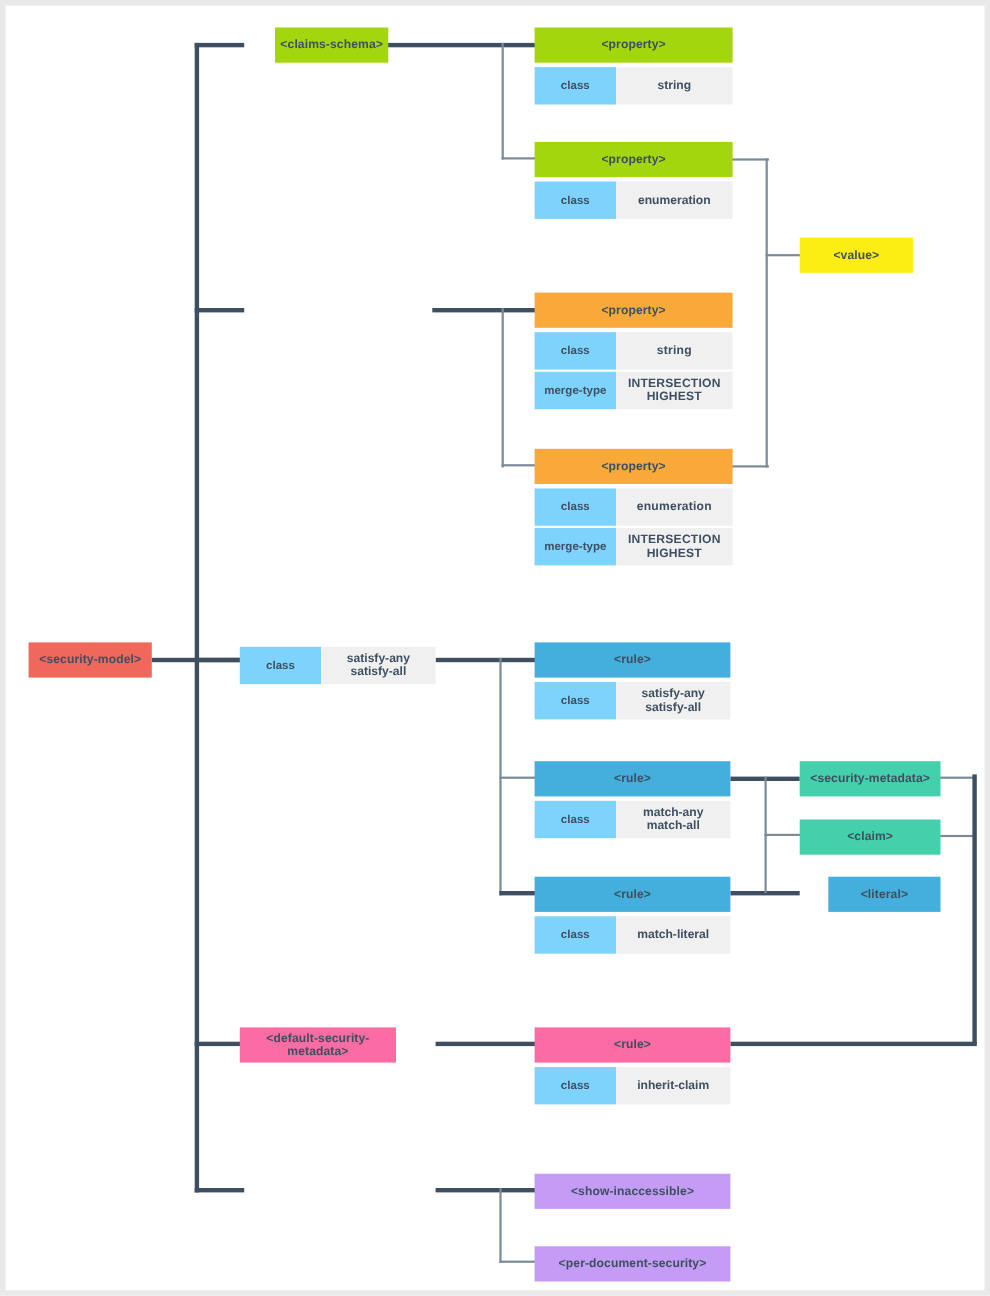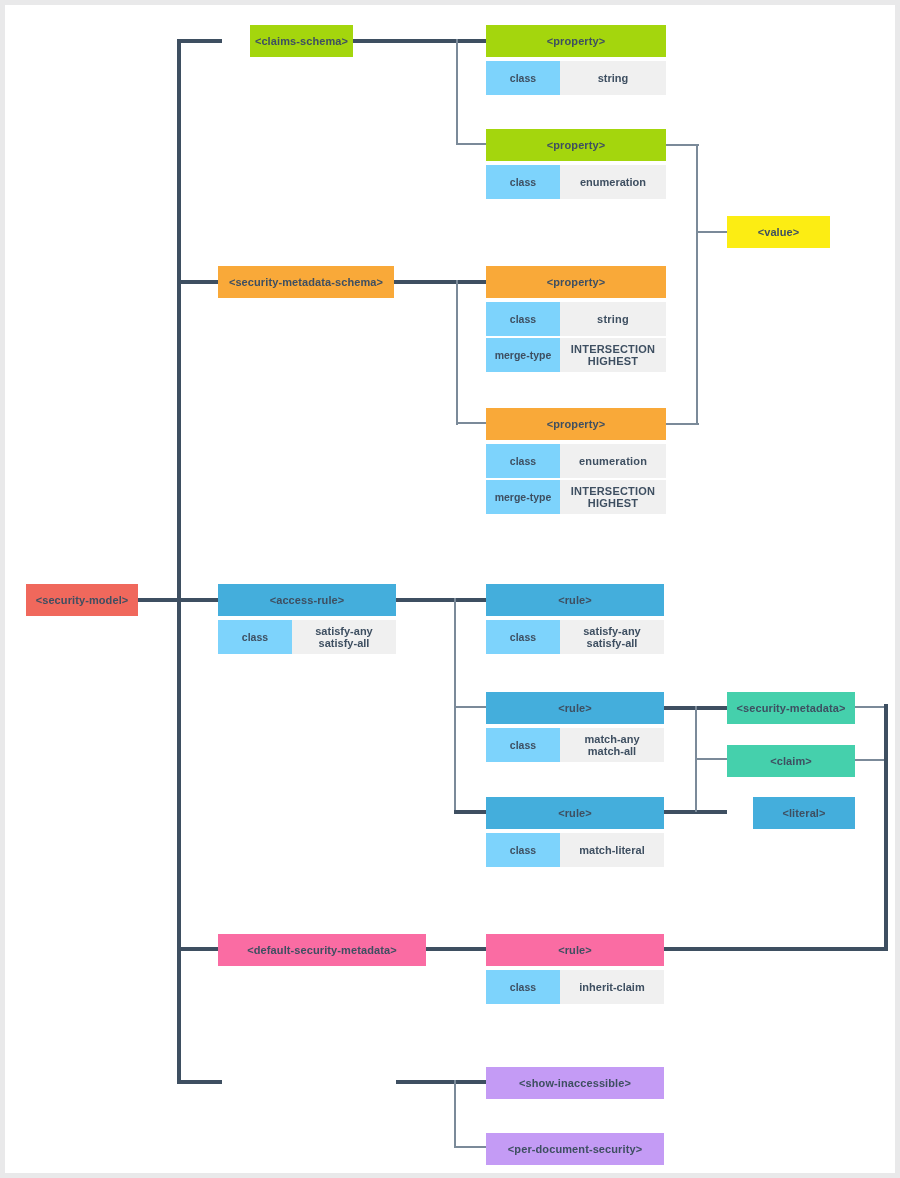--- a/index.html
+++ b/index.html
@@ -130,23 +130,20 @@
         <div class="k">class</div>
         <div class="v2">enumeration</div>
       </div>
     </div>
   </div>
 
   <div class="node" style="left:722px;top:211px;width:103px;">
     <div class="hdr" style="background:#fced13;">&lt;value&gt;</div>
   </div>
 
-  <div class="node" style="left:213px;top:261px;width:176px;">
-    <div class="hdr" style="background:#f9a939;">&lt;security-metadata-schema&gt;</div>
-  </div>
 
   <div class="node caps" style="left:481px;top:261px;width:180px;">
     <div class="hdr" style="background:#f9a939;">&lt;property&gt;</div>
     <div class="attrs">
       <div class="row">
         <div class="k">class</div>
         <div class="v2">string</div>
       </div>
       <div class="row tall">
         <div class="k">merge-type</div>
@@ -165,21 +162,20 @@
       </div>
       <div class="row tall">
         <div class="k">merge-type</div>
         <div class="v2">INTERSECTION
 HIGHEST</div>
       </div>
     </div>
   </div>
 
   <div class="node" style="left:213px;top:579px;width:178px;">
-    <div class="hdr" style="background:#44aedc;">&lt;access-rule&gt;</div>
     <div class="attrs">
       <div class="row">
         <div class="k">class</div>
         <div class="v2">satisfy-any
 satisfy-all</div>
       </div>
     </div>
   </div>
 
   <div class="node" style="left:481px;top:579px;width:178px;">
@@ -219,21 +215,21 @@
   </div>
 
   <div class="node" style="left:722px;top:740px;width:128px;">
     <div class="hdr" style="background:#45d0ac;">&lt;claim&gt;</div>
   </div>
 
   <div class="node" style="left:722px;top:792px;width:128px;">
     <div class="hdr" style="background:#44aedc;margin-left:26px;">&lt;literal&gt;</div>
   </div>
 
-  <div class="node" style="left:213px;top:929px;width:208px;">
+  <div class="node" style="left:213px;top:929px;width:142px;">
     <div class="hdr" style="background:#fa6ca3;">&lt;default-security-metadata&gt;</div>
   </div>
 
   <div class="node" style="left:481px;top:929px;width:178px;">
     <div class="hdr" style="background:#fa6ca3;">&lt;rule&gt;</div>
     <div class="attrs">
       <div class="row">
         <div class="k">class</div>
         <div class="v2">inherit-claim</div>
       </div>

